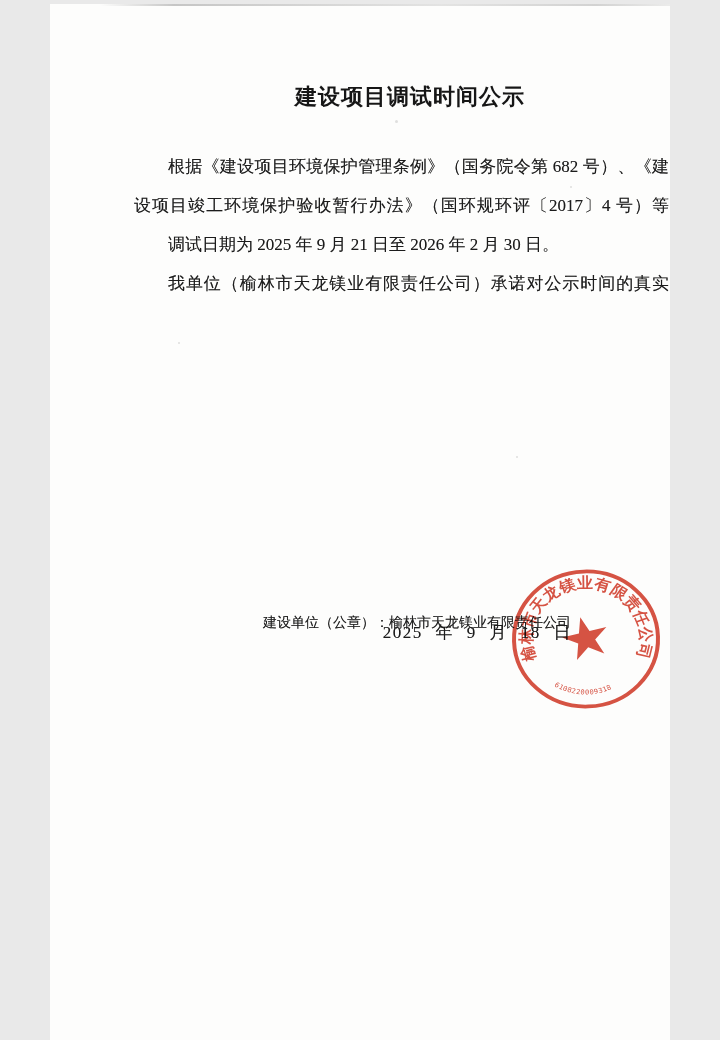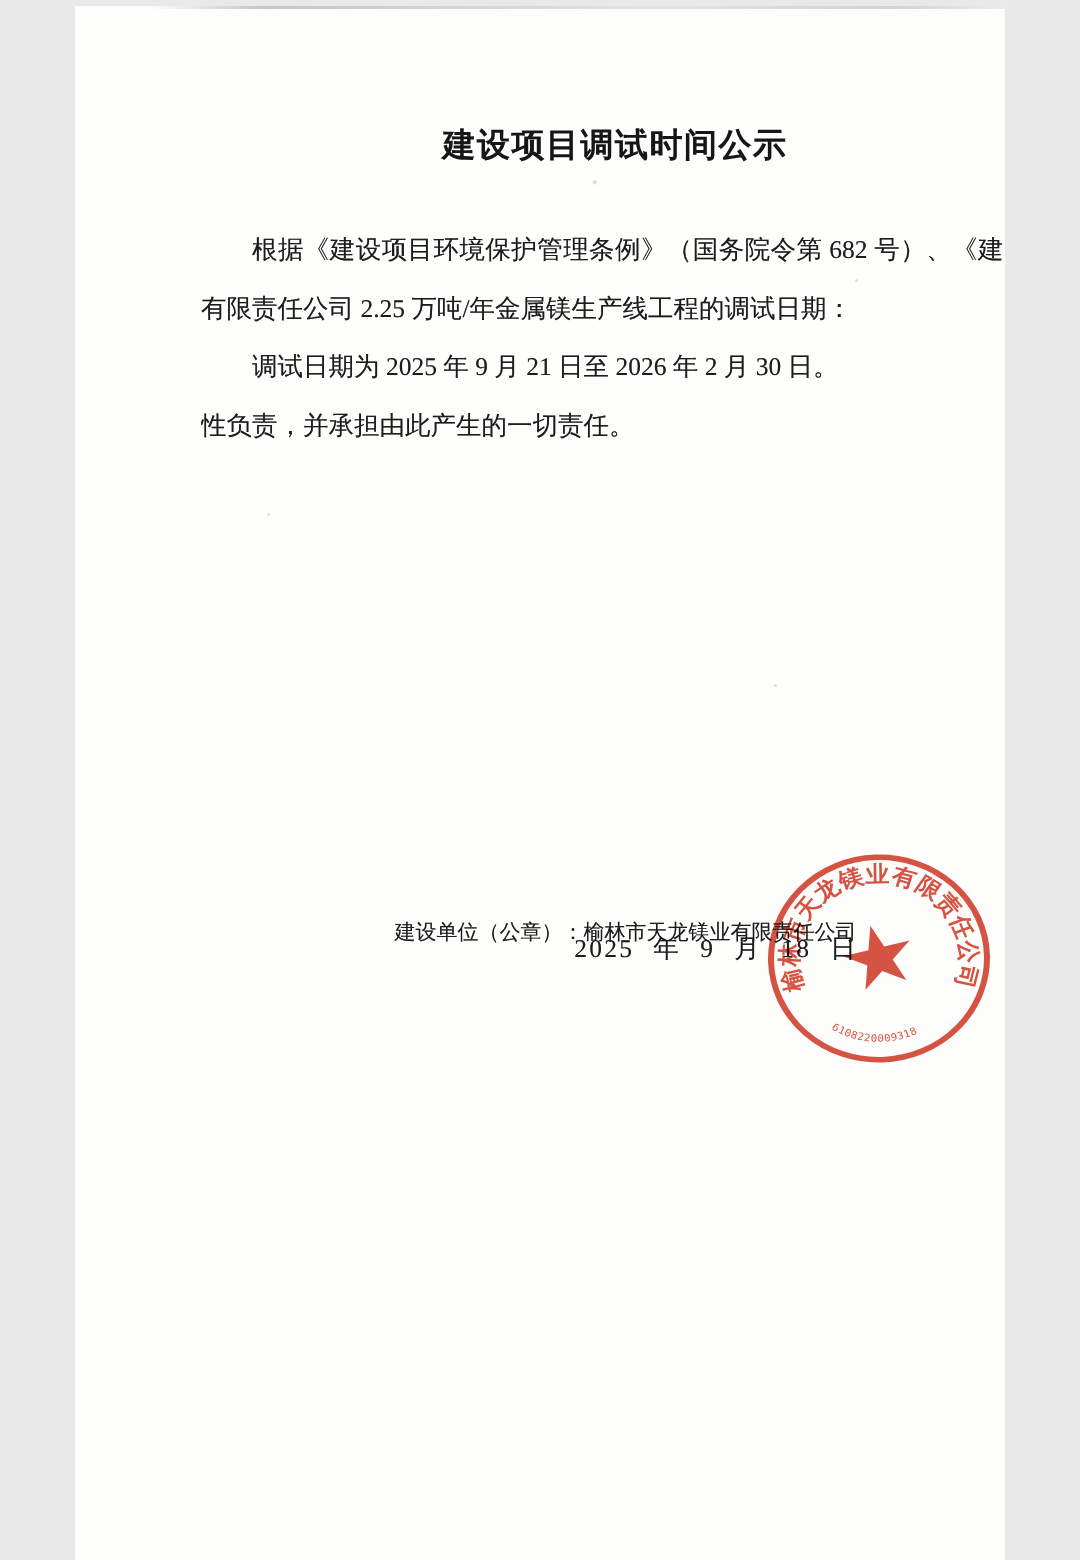--- a/index.html
+++ b/index.html
@@ -76,23 +76,23 @@
   <div class="scan-top"></div>
   <div class="speck s1"></div>
   <div class="speck s2"></div>
   <div class="speck s3"></div>
   <div class="speck s4"></div>
 
   <div class="doc-title">建设项目调试时间公示</div>
 
   <div class="doc-body">
     <div class="line indent fill">根据《建设项目环境保护管理条例》（国务院令第 682 号）、《建</div>
-    <div class="line">有限责任公司 2.25 万吨/年金属镁生产线工程的调试日期：</div>
+    <div class="line fill">设项目竣工环境保护验收暂行办法》（国环规环评〔2017〕4 号）等</div>
     <div class="line indent">调试日期为 2025 年 9 月 21 日至 2026 年 2 月 30 日。</div>
-    <div class="line">性负责，并承担由此产生的一切责任。</div>
+    <div class="line indent fill">我单位（榆林市天龙镁业有限责任公司）承诺对公示时间的真实</div>
   </div>
 
   <div class="sig-unit">建设单位（公章）：榆林市天龙镁业有限责任公司</div>
   <div class="sig-date">2025 年 9 月 18 日</div>
 
   <svg class="seal" viewBox="0 0 200 200" preserveAspectRatio="none">
     <circle cx="100" cy="100" r="90" fill="none" stroke-width="5" stroke="#d23b2a"></circle>
     <path id="sealTopArc" d="M 37,125.5 A 68,68 0 1 1 163,125.5" fill="none"></path>
     <path id="sealBottomArc" d="M 56.5,159.9 A 74,74 0 0 0 143.5,159.9" fill="none"></path>
     <text class="seal-company" fill="#d23b2a">

